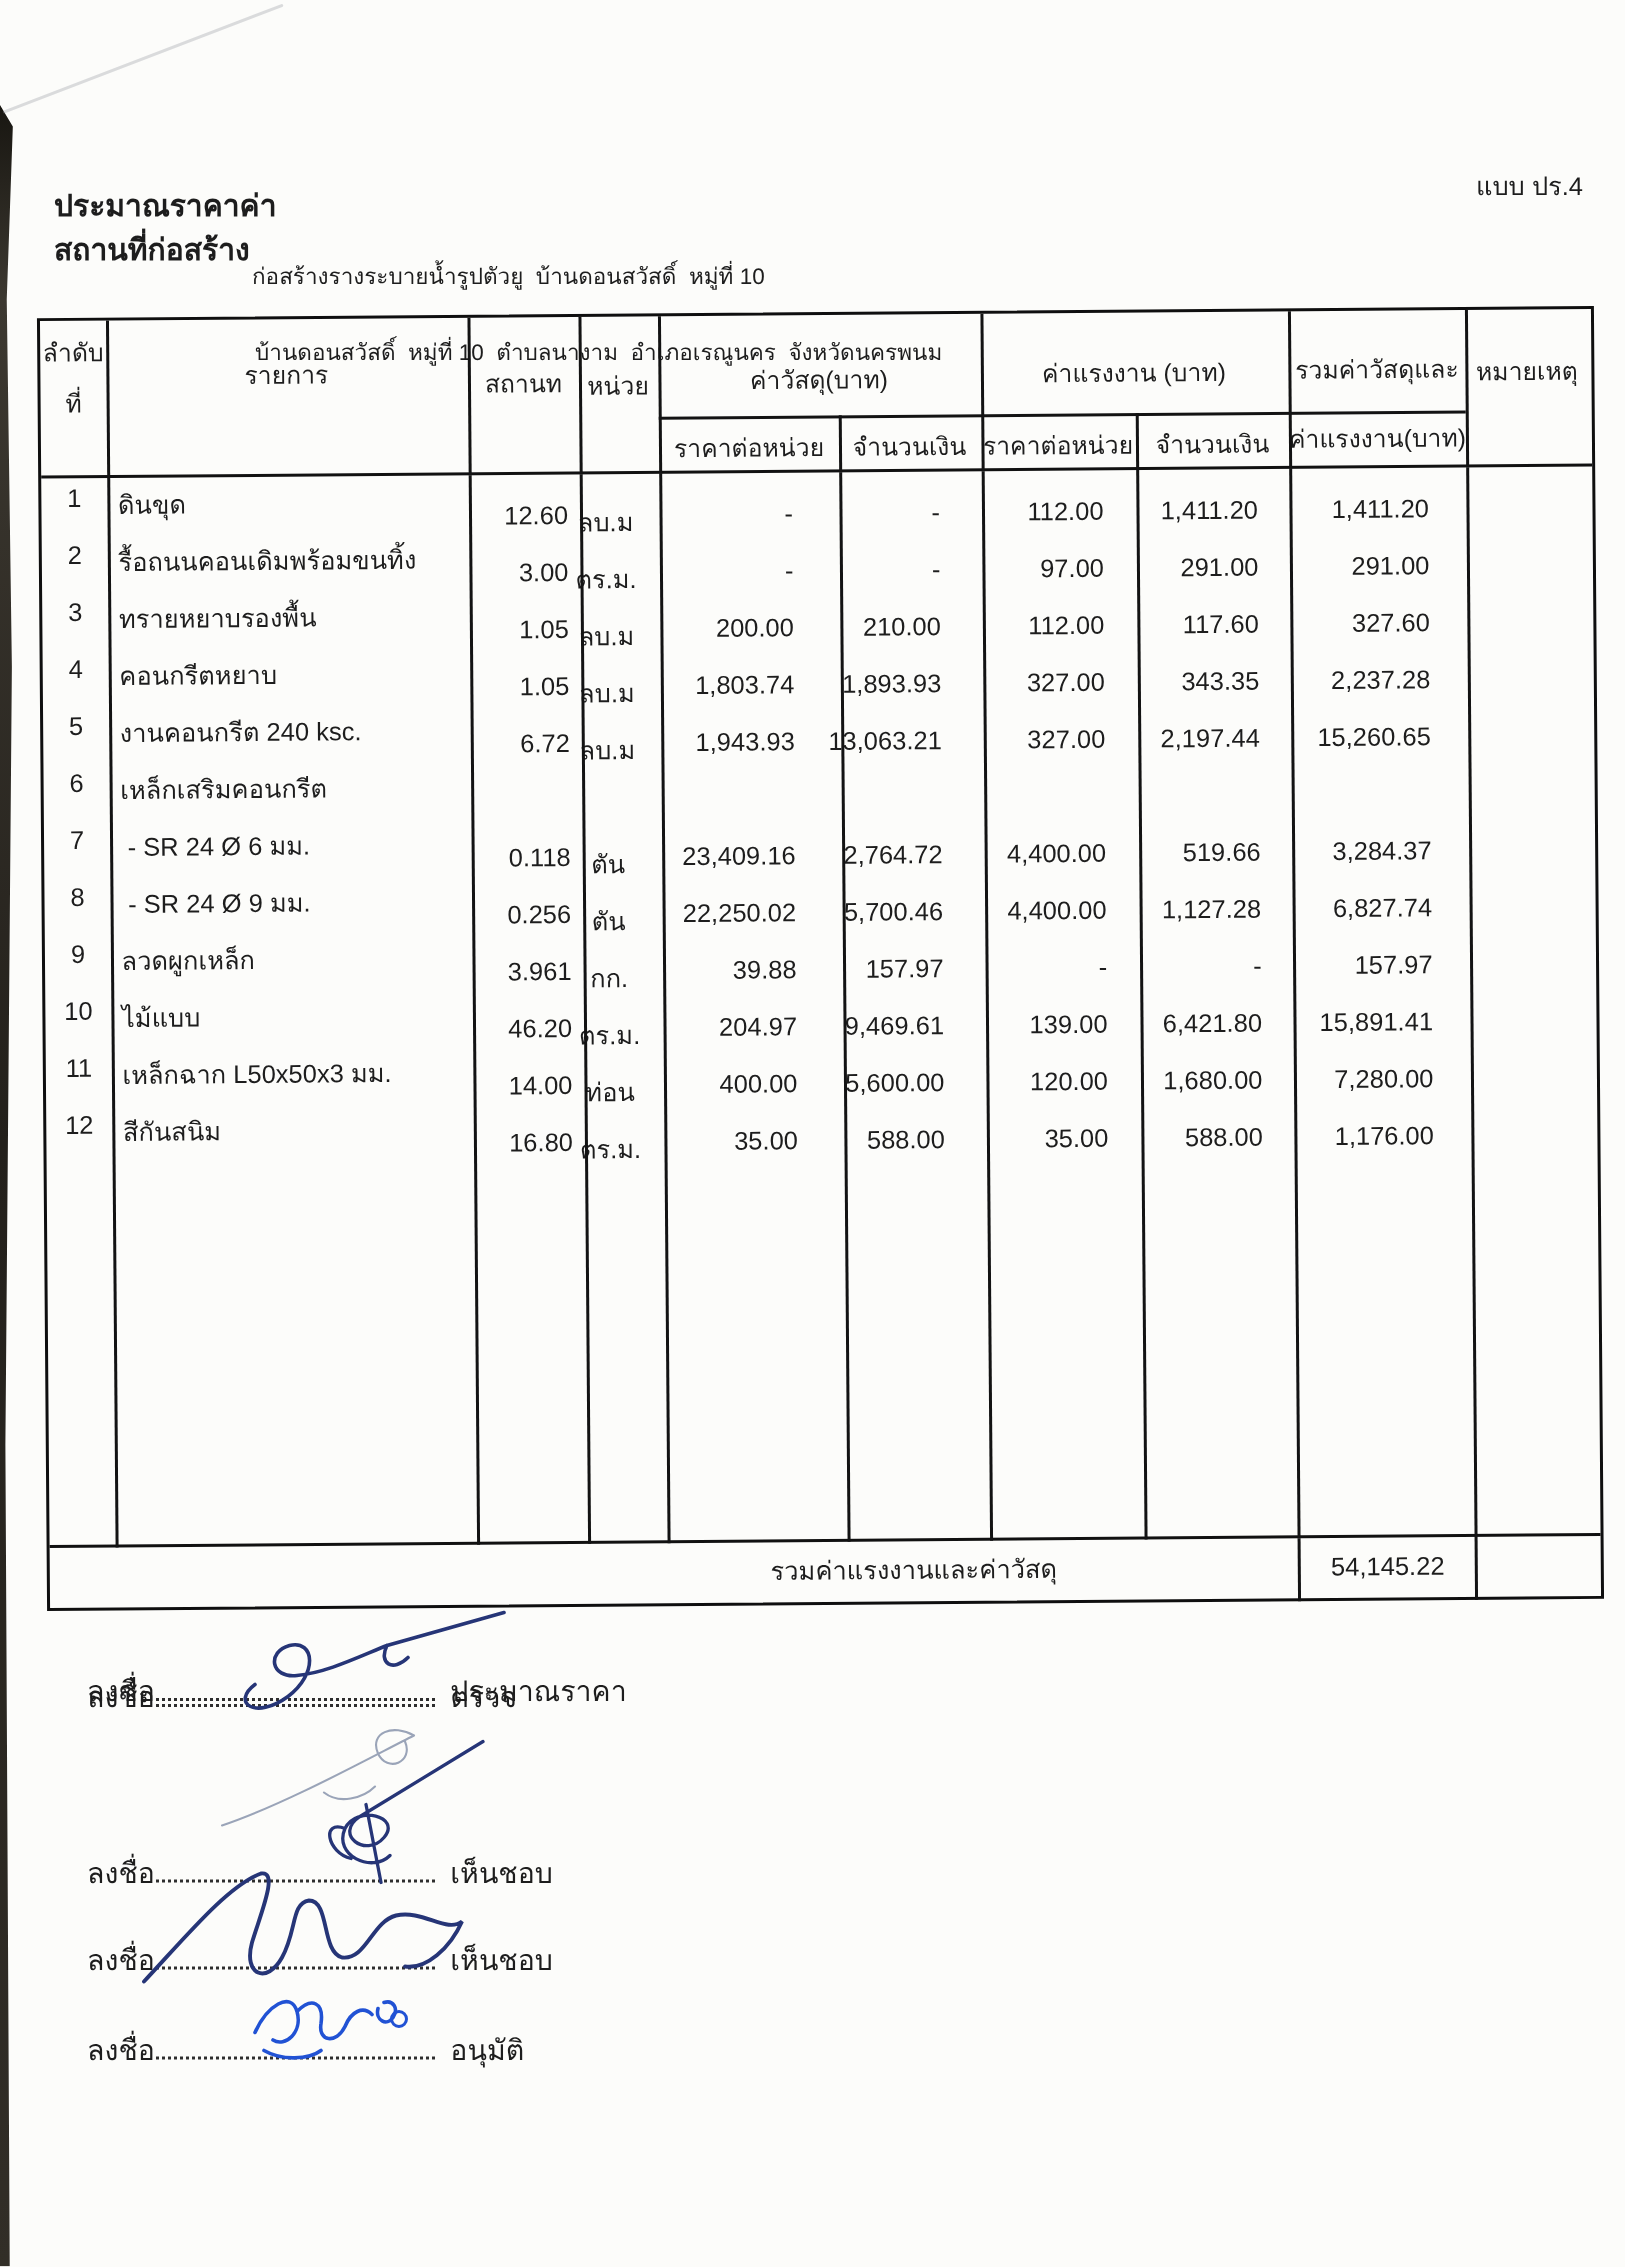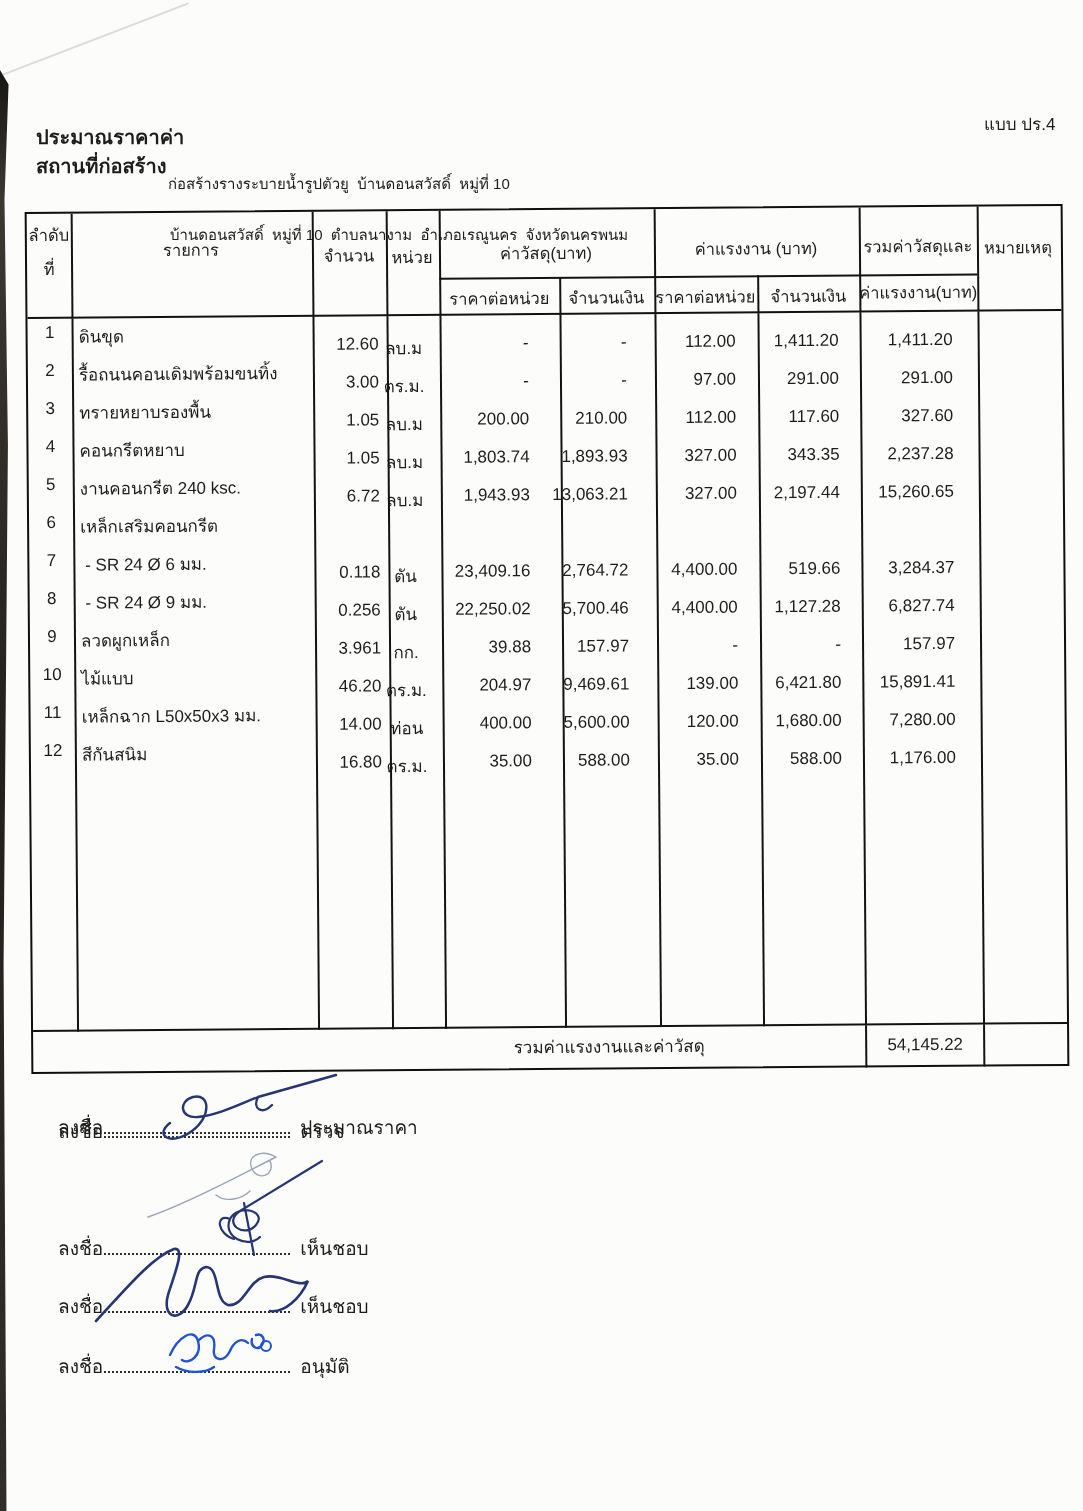--- a/index.html
+++ b/index.html
@@ -69,21 +69,21 @@
 <div class="abs h-value" style="left:168px;top:127px;">ก่อสร้างรางระบายน้ำรูปตัวยู  บ้านดอนสวัสดิ์  หมู่ที่ 10</div>
 <div class="abs h-label" style="left:36px;top:150px;">สถานที่ก่อสร้าง</div>
 <div class="abs h-value" style="left:170px;top:178px;">บ้านดอนสวัสดิ์  หมู่ที่ 10  ตำบลนางาม  อำเภอเรณูนคร  จังหวัดนครพนม</div>
 <div class="abs form-code" style="left:984px;top:110px;">แบบ ปร.4</div>
 
 <div class="sheet-table">
   <div class="thead">
     <div class="ht" style="left:22px;top:8px;">ลำดับ</div>
     <div class="ht" style="left:22px;top:42px;">ที่</div>
     <div class="ht" style="left:164px;top:24px;">รายการ</div>
-    <div class="ht" style="left:322px;top:31px;">จำนวน</div>
+    <div class="ht" style="left:322px;top:31px;">สถานท</div>
     <div class="ht" style="left:385px;top:33px;">หน่วย</div>
     <div class="ht" style="left:519px;top:30px;">ค่าวัสดุ(บาท)</div>
     <div class="ht" style="left:729px;top:27px;">ค่าแรงงาน (บาท)</div>
     <div class="ht" style="left:891px;top:26px;">รวมค่าวัสดุและ</div>
     <div class="ht" style="left:891px;top:72px;">ค่าแรงงาน(บาท)</div>
     <div class="ht" style="left:991px;top:28px;">หมายเหตุ</div>
     <div class="ht" style="left:472px;top:75px;">ราคาต่อหน่วย</div>
     <div class="ht" style="left:579px;top:75px;">จำนวนเงิน</div>
     <div class="ht" style="left:678px;top:75px;">ราคาต่อหน่วย</div>
     <div class="ht" style="left:781px;top:75px;">จำนวนเงิน</div>

